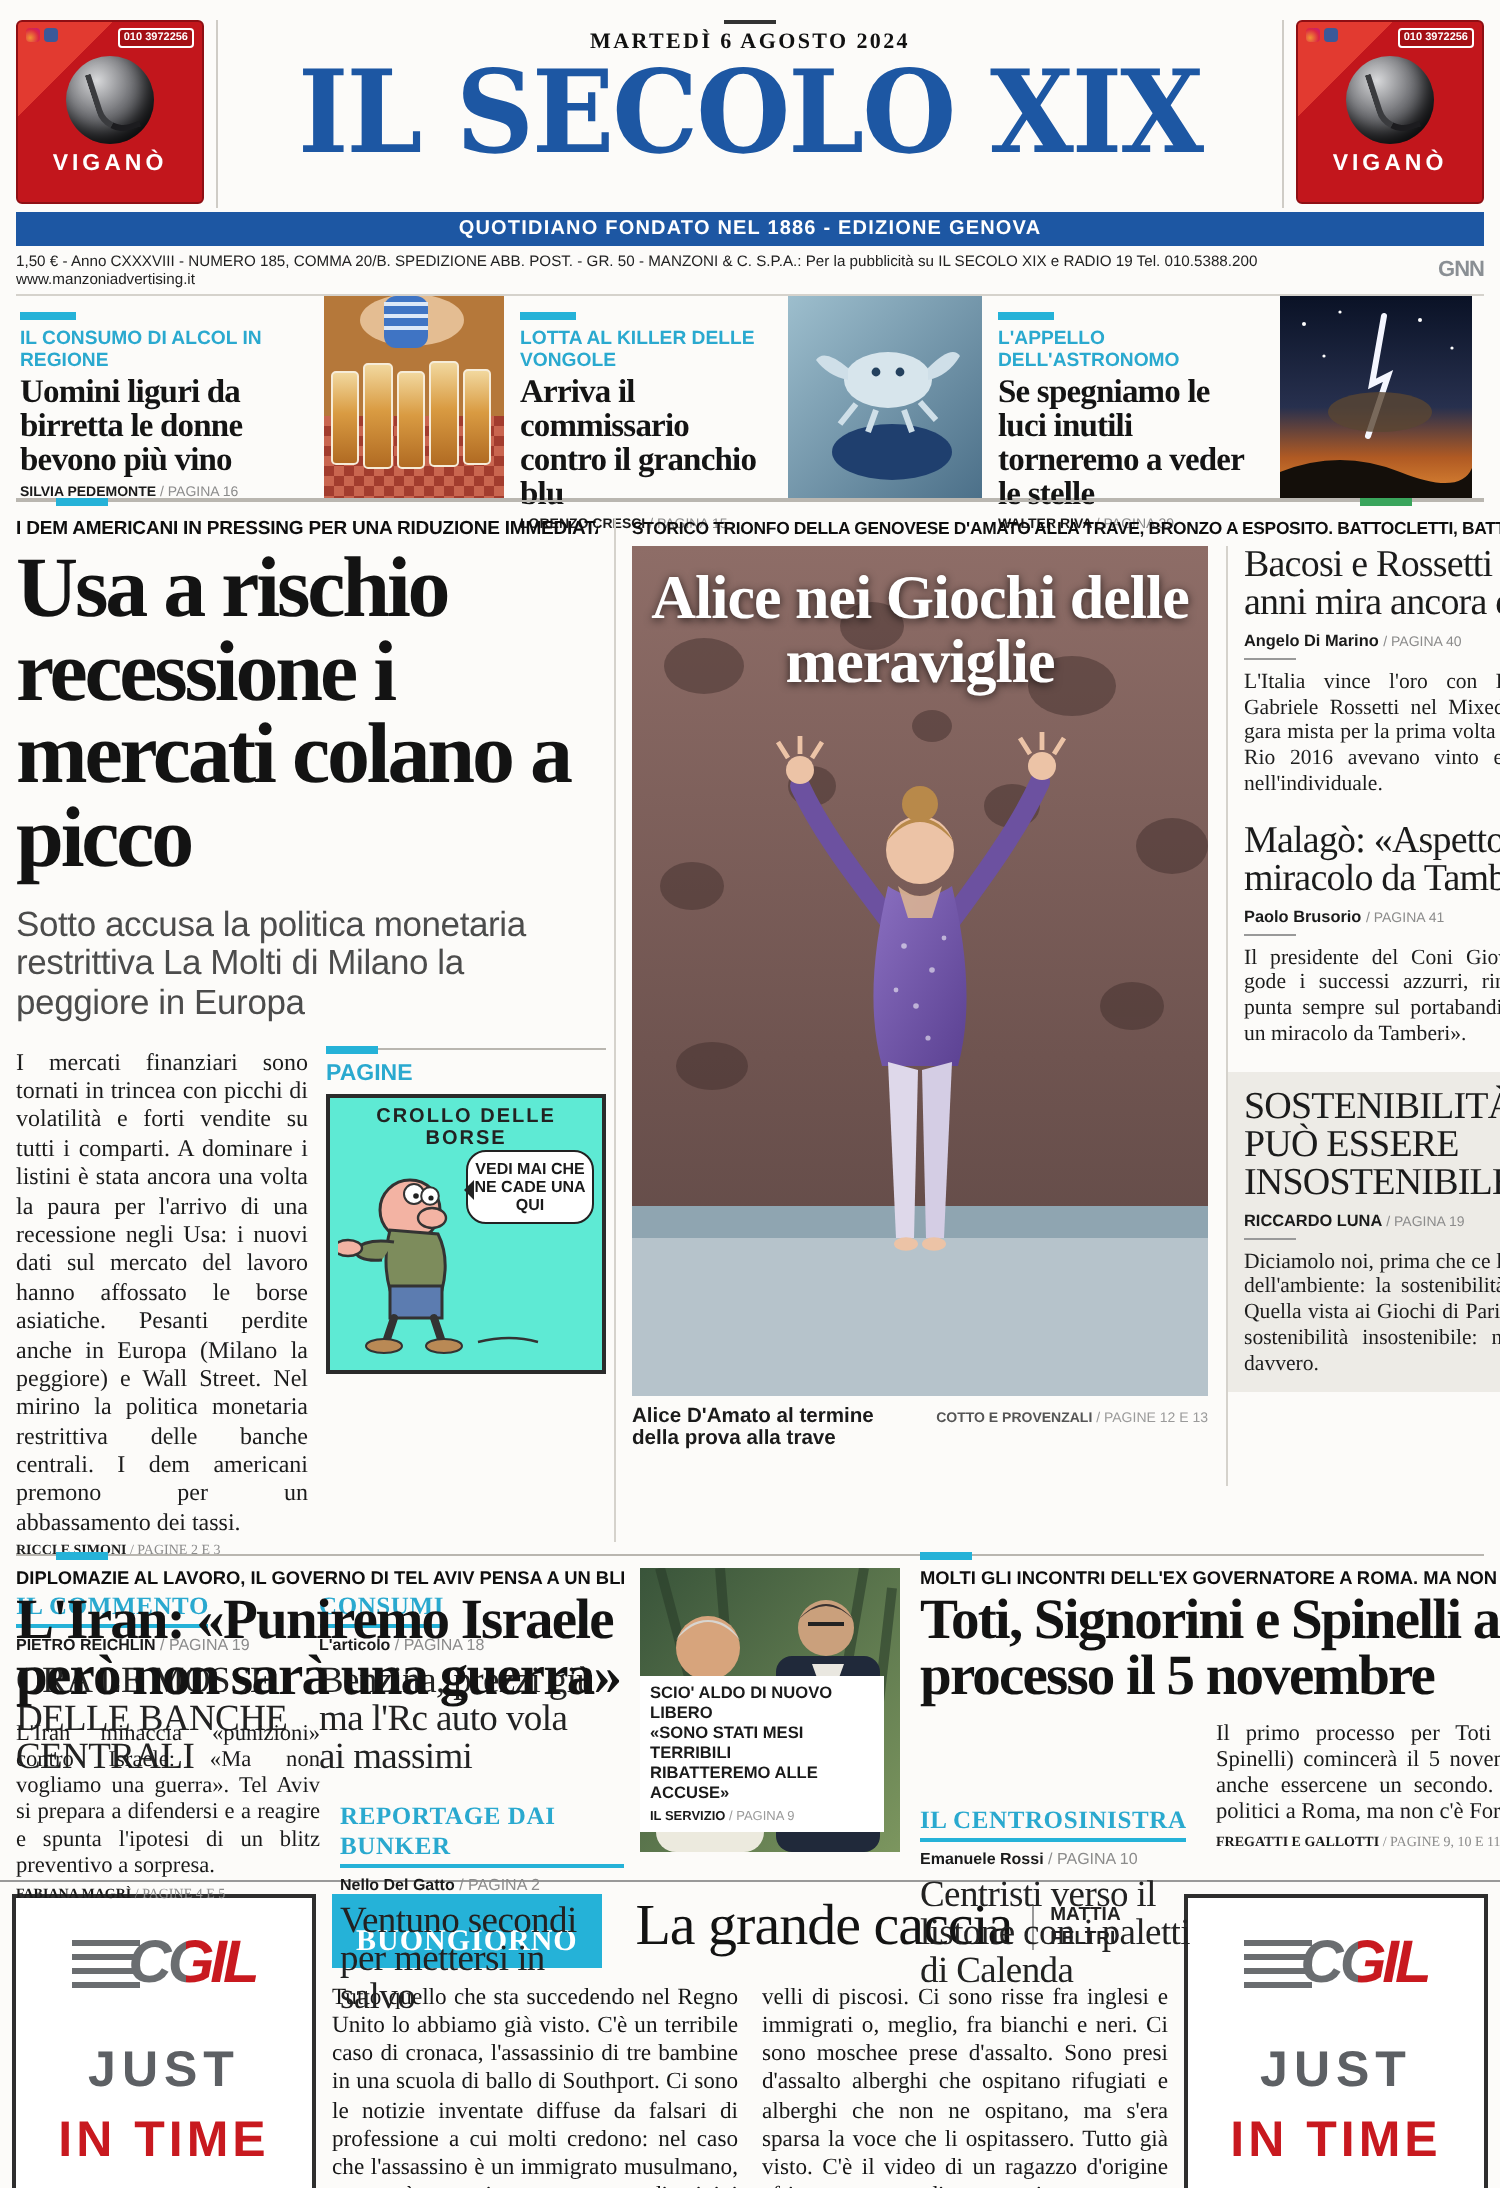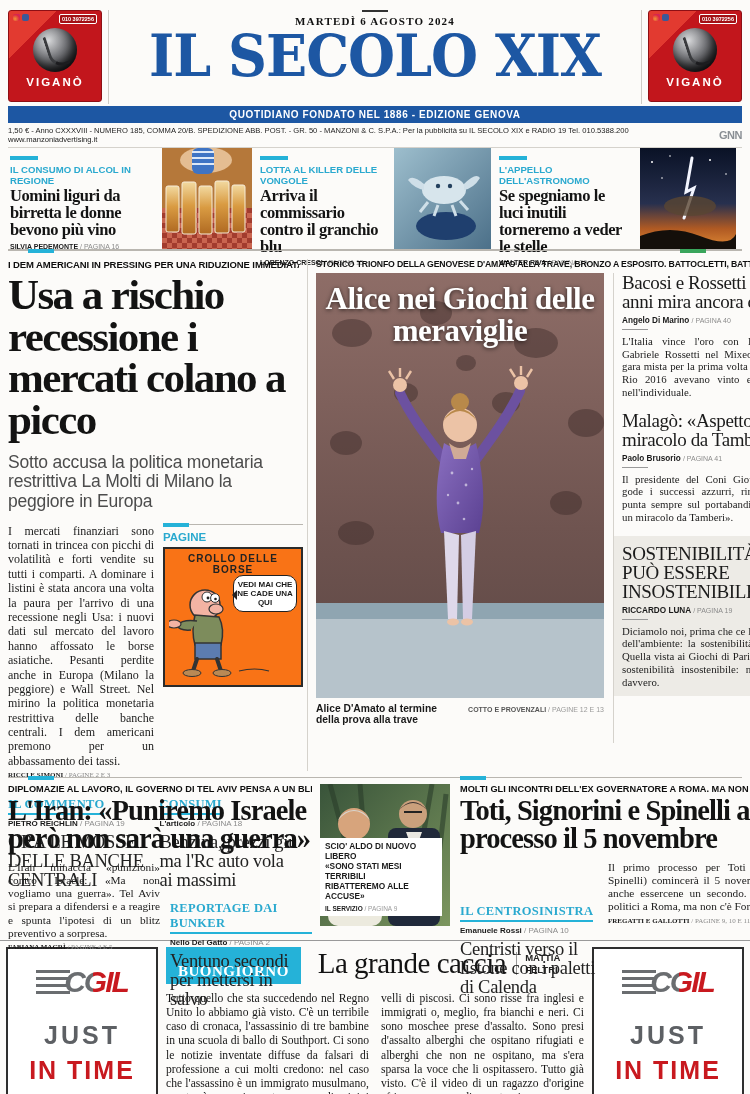--- a/index.html
+++ b/index.html
@@ -62,21 +62,21 @@
   .lead-deck{font-size:17.5px;line-height:1.12;color:#4c4c4c;margin-top:12px;letter-spacing:-.2px;}
   .left-row{display:flex;gap:9px;margin-top:12px;}
   .lead-body{width:146px;flex:none;font-family:"Liberation Serif",serif;font-size:12px;line-height:1.2;
       text-align:justify;color:#1c1c1c;}
   .mini-by{font-size:7px;font-weight:bold;margin-top:3px;}
   .mini-by .pg{color:#8b8b8b;font-weight:normal;}
   .rolli{flex:1;position:relative;}
   .rolli-rule{border-top:1px solid #b9b6b0;position:relative;height:4px;}
   .rolli-rule i{position:absolute;left:0;top:-2px;width:26px;height:4px;background:#25b2d8;}
   .rolli-label{color:#2aa9cf;font-weight:bold;font-size:11.5px;margin:2px 0 4px 0;}
-  .cartoon{border:2px solid #2b2b2b;background:#f97316;height:128px;position:relative;padding:4px;}
+  .cartoon{border:2px solid #2b2b2b;background:#5eead4;height:128px;position:relative;padding:4px;}
   .cartoon-title{text-align:center;font-weight:bold;font-size:10px;letter-spacing:1px;color:#222;}
   .bubble{position:absolute;right:4px;top:26px;width:58px;border:1.5px solid #222;border-radius:10px;
       background:#fff;font-weight:bold;font-size:8px;line-height:1.15;text-align:center;padding:4px 2px;}
   .bubble:after{content:"";position:absolute;left:-7px;top:14px;border:5px solid transparent;border-right-color:#222;}
 
   .bottom-secs{display:flex;gap:12px;margin-top:14px;}
   .sec{width:142px;}
   .sec-label{display:inline-block;color:#2aa9cf;font-family:"Liberation Serif",serif;font-weight:bold;
       font-size:12.5px;border-bottom:2px solid #25b2d8;padding-bottom:1px;letter-spacing:.3px;}
   .sec-by{font-size:8px;font-weight:bold;margin:4px 0 5px 0;}

